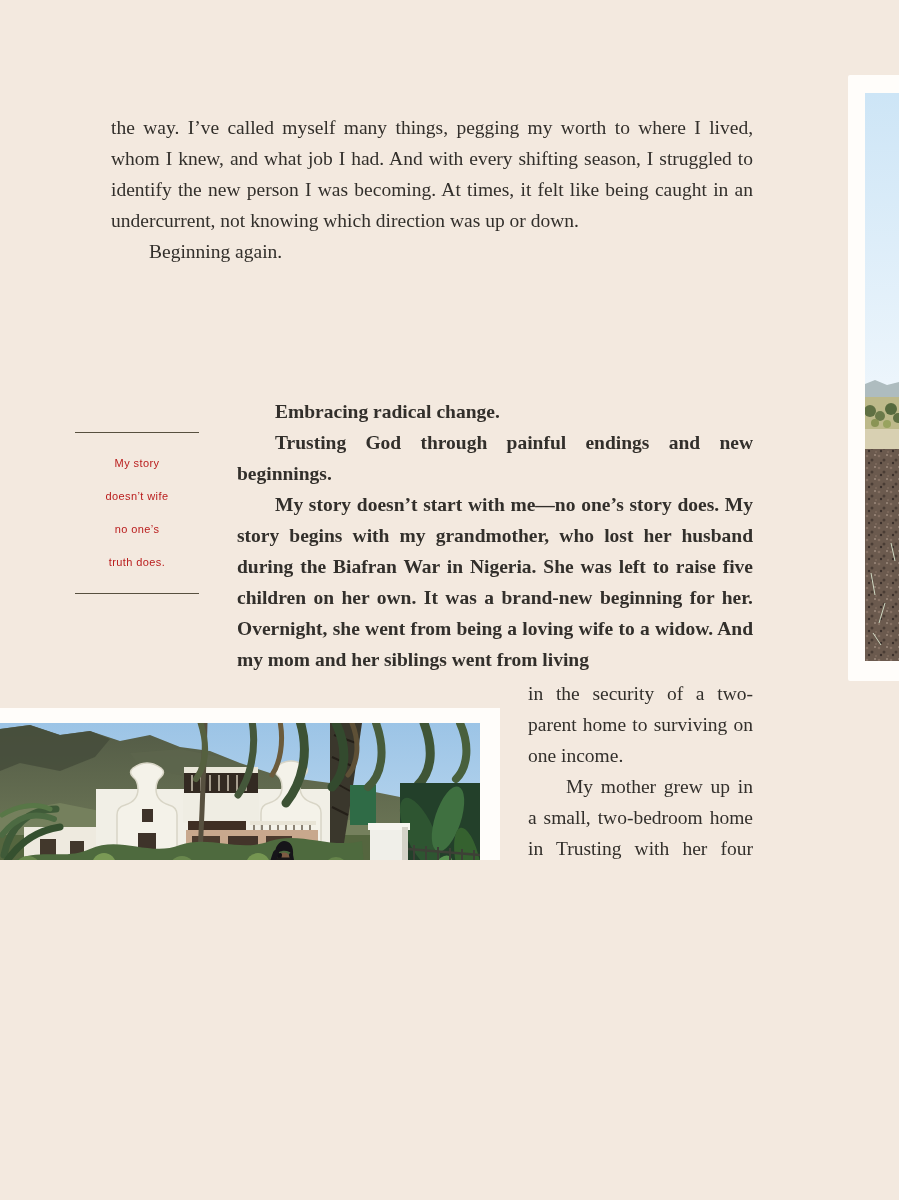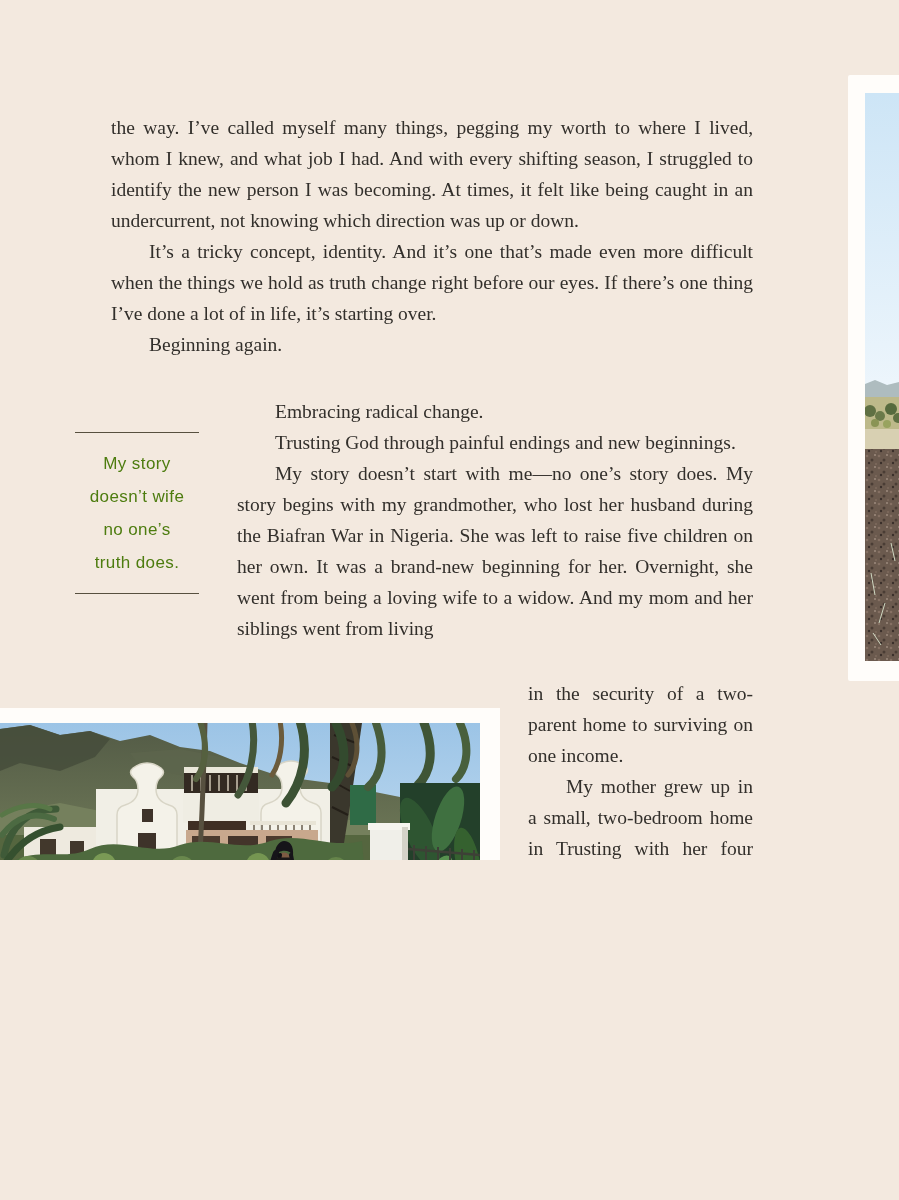--- a/index.html
+++ b/index.html
@@ -6,27 +6,27 @@
   body { width:899px; background:#f3e9df; }
   .page {
     position:relative; width:899px; height:860px;
     background:#f3e9df; overflow:hidden;
     font-family:"Liberation Serif", serif; color:#322f2b;
   }
   .textblock { position:absolute; font-size:19.5px; line-height:31px; text-align:justify; hyphens:auto; -webkit-hyphens:auto; }
   .textblock p { text-indent:38px; }
   .textblock p.noindent { text-indent:0; }
   #main-block  { left:111px; top:112px; width:642px; }
-  #mid-block   { left:237px; top:396px; width:516px; }
+  #mid-block   { left:237px; top:396px; width:516px;font-weight:bold; }
   #right-col   { left:528px; top:678px; width:225px; }
 
   #pull-quote {
     position:absolute; left:63px; top:432px; width:148px;
     text-align:center; font-family:"Liberation Sans", sans-serif;
-    font-size:17px; line-height:33px; letter-spacing:0.4px; color:#4d7c0f;
+    font-size:11px; line-height:33px; letter-spacing:0.4px; color:#b91c1c;
   }
   .quote-rule { width:124px; height:1px; background:#57503f; margin:0 auto; }
   .quote-rule.top { margin-bottom:14px; }
   .quote-rule.bottom { margin-top:14px; }
 
   .photo-frame { position:absolute; background:#fffdfa; }
   #photo-left  { left:-14px; top:708px; width:514px; height:378px; padding:15px 20px 25px 14px; }
   #photo-right { left:848px; top:75px;  width:51px;  height:606px; padding:18px 0 20px 17px; border-radius:2px 0 0 2px; }
   .photo-frame svg { display:block; width:100%; height:100%; }
 
@@ -36,21 +36,20 @@
     letter-spacing:0.5px; color:#3b3834;
   }
 </style>
 </head>
 <body>
 
 <div class="page">
 
   <div class="textblock" id="main-block">
     <p class="noindent">the way. I’ve called myself many things, pegging my worth to where I lived, whom I knew, and what job I had. And with every shifting season, I struggled to identify the new person I was becoming. At times, it felt like being caught in an undercurrent, not knowing which direction was up or down.</p>
-    <p>It’s a tricky concept, identity. And it’s one that’s made even more difficult when the things we hold as truth change right before our eyes. If there’s one thing I’ve done a lot of in life, it’s starting over.</p>
     <p>Beginning again.</p>
   </div>
 
   <div id="pull-quote">
     <div class="quote-rule top"></div>
     <div>My story</div>
     <div>doesn’t wife</div>
     <div>no one’s</div>
     <div>truth does.</div>
     <div class="quote-rule bottom"></div>

